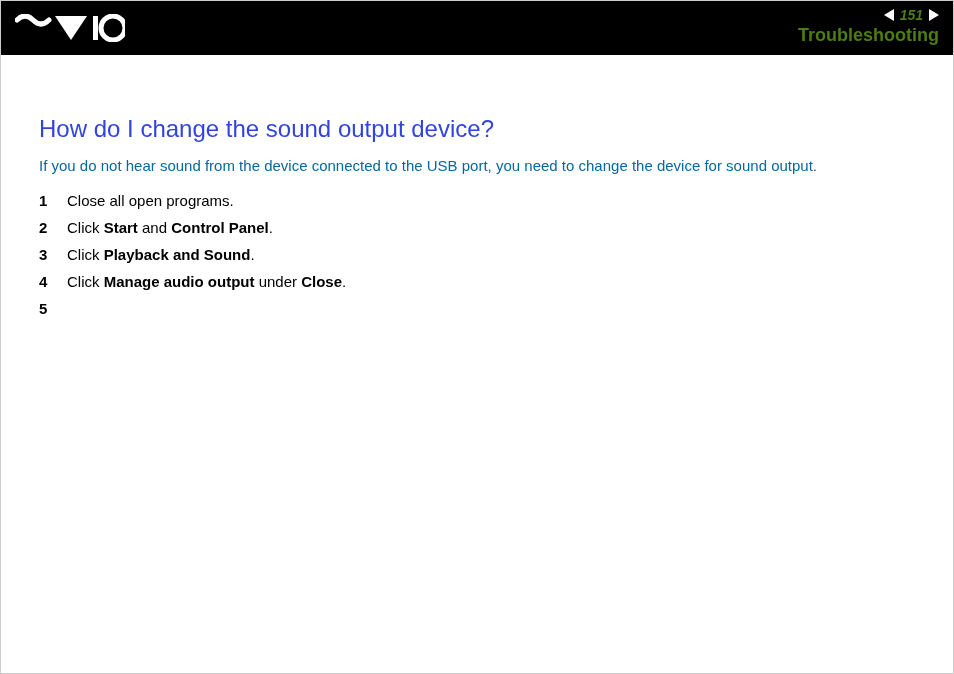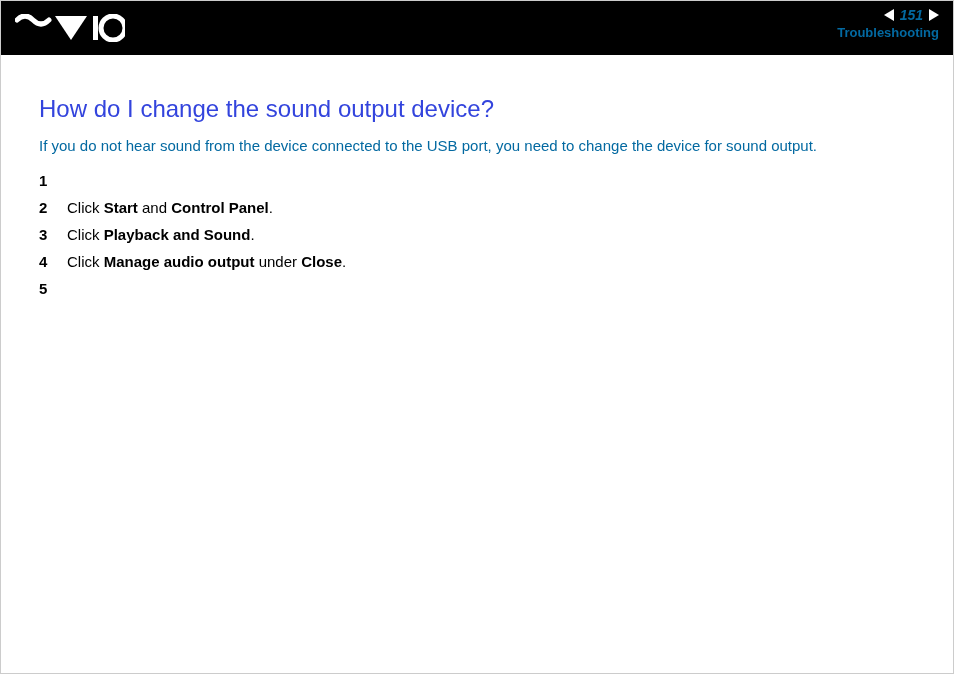--- a/index.html
+++ b/index.html
@@ -6,21 +6,21 @@
   body {
     width: 954px;
     height: 674px;
     font-family: Arial, Helvetica, sans-serif;
     background: #fff;
     position: relative;
     border: 1px solid #ccc;
   }
   .header {
     background: #000;
-    color: #0369a1;
+    color: #4d7c0f;
     height: 54px;
     position: relative;
     display: flex;
     align-items: center;
     padding: 0 14px;
     text-align: center;
   }
   .vaio-logo {
     display: flex;
     align-items: center;
@@ -48,25 +48,25 @@
   .tri-left { border-right: 10px solid #fff; }
   .tri-right { border-left: 10px solid #fff; }
   .page-num {
     font-style: italic;
     font-weight: bold;
     font-size: 14px;
     padding: 0 2px;
   }
   .section-label {
     font-weight: bold;
-    font-size: 13px;
+    font-size: 18px;
     margin-top: 2px;
   }
   .content {
-    padding: 40px 38px 0 38px;
+    padding: 60px 38px 0 38px;
   }
   .title {
     color: #3344dd;
     font-size: 24px;
     font-weight: normal;
     margin-bottom: 14px;
   }
   .intro {
     font-size: 15px;
     margin-bottom: 18px;
@@ -110,20 +110,21 @@
     <div class="section-label">Troubleshooting</div>
   </div>
 </div>
 
 <div class="content">
   <h1 class="title">How do I change the sound output device?</h1>
   <p class="intro">If you do not hear sound from the device connected to the USB port, you need to change the device for sound output.</p>
   <ol class="steps" id="steps-list">
       <li>
         <span class="num">1</span>
+        <span class="txt">Close all open programs.</span>
       </li>
       <li>
         <span class="num">2</span>
         <span class="txt">Click <b>Start</b> and <b>Control Panel</b>.</span>
       </li>
       <li>
         <span class="num">3</span>
         <span class="txt">Click <b>Playback and Sound</b>.</span>
       </li>
       <li>

